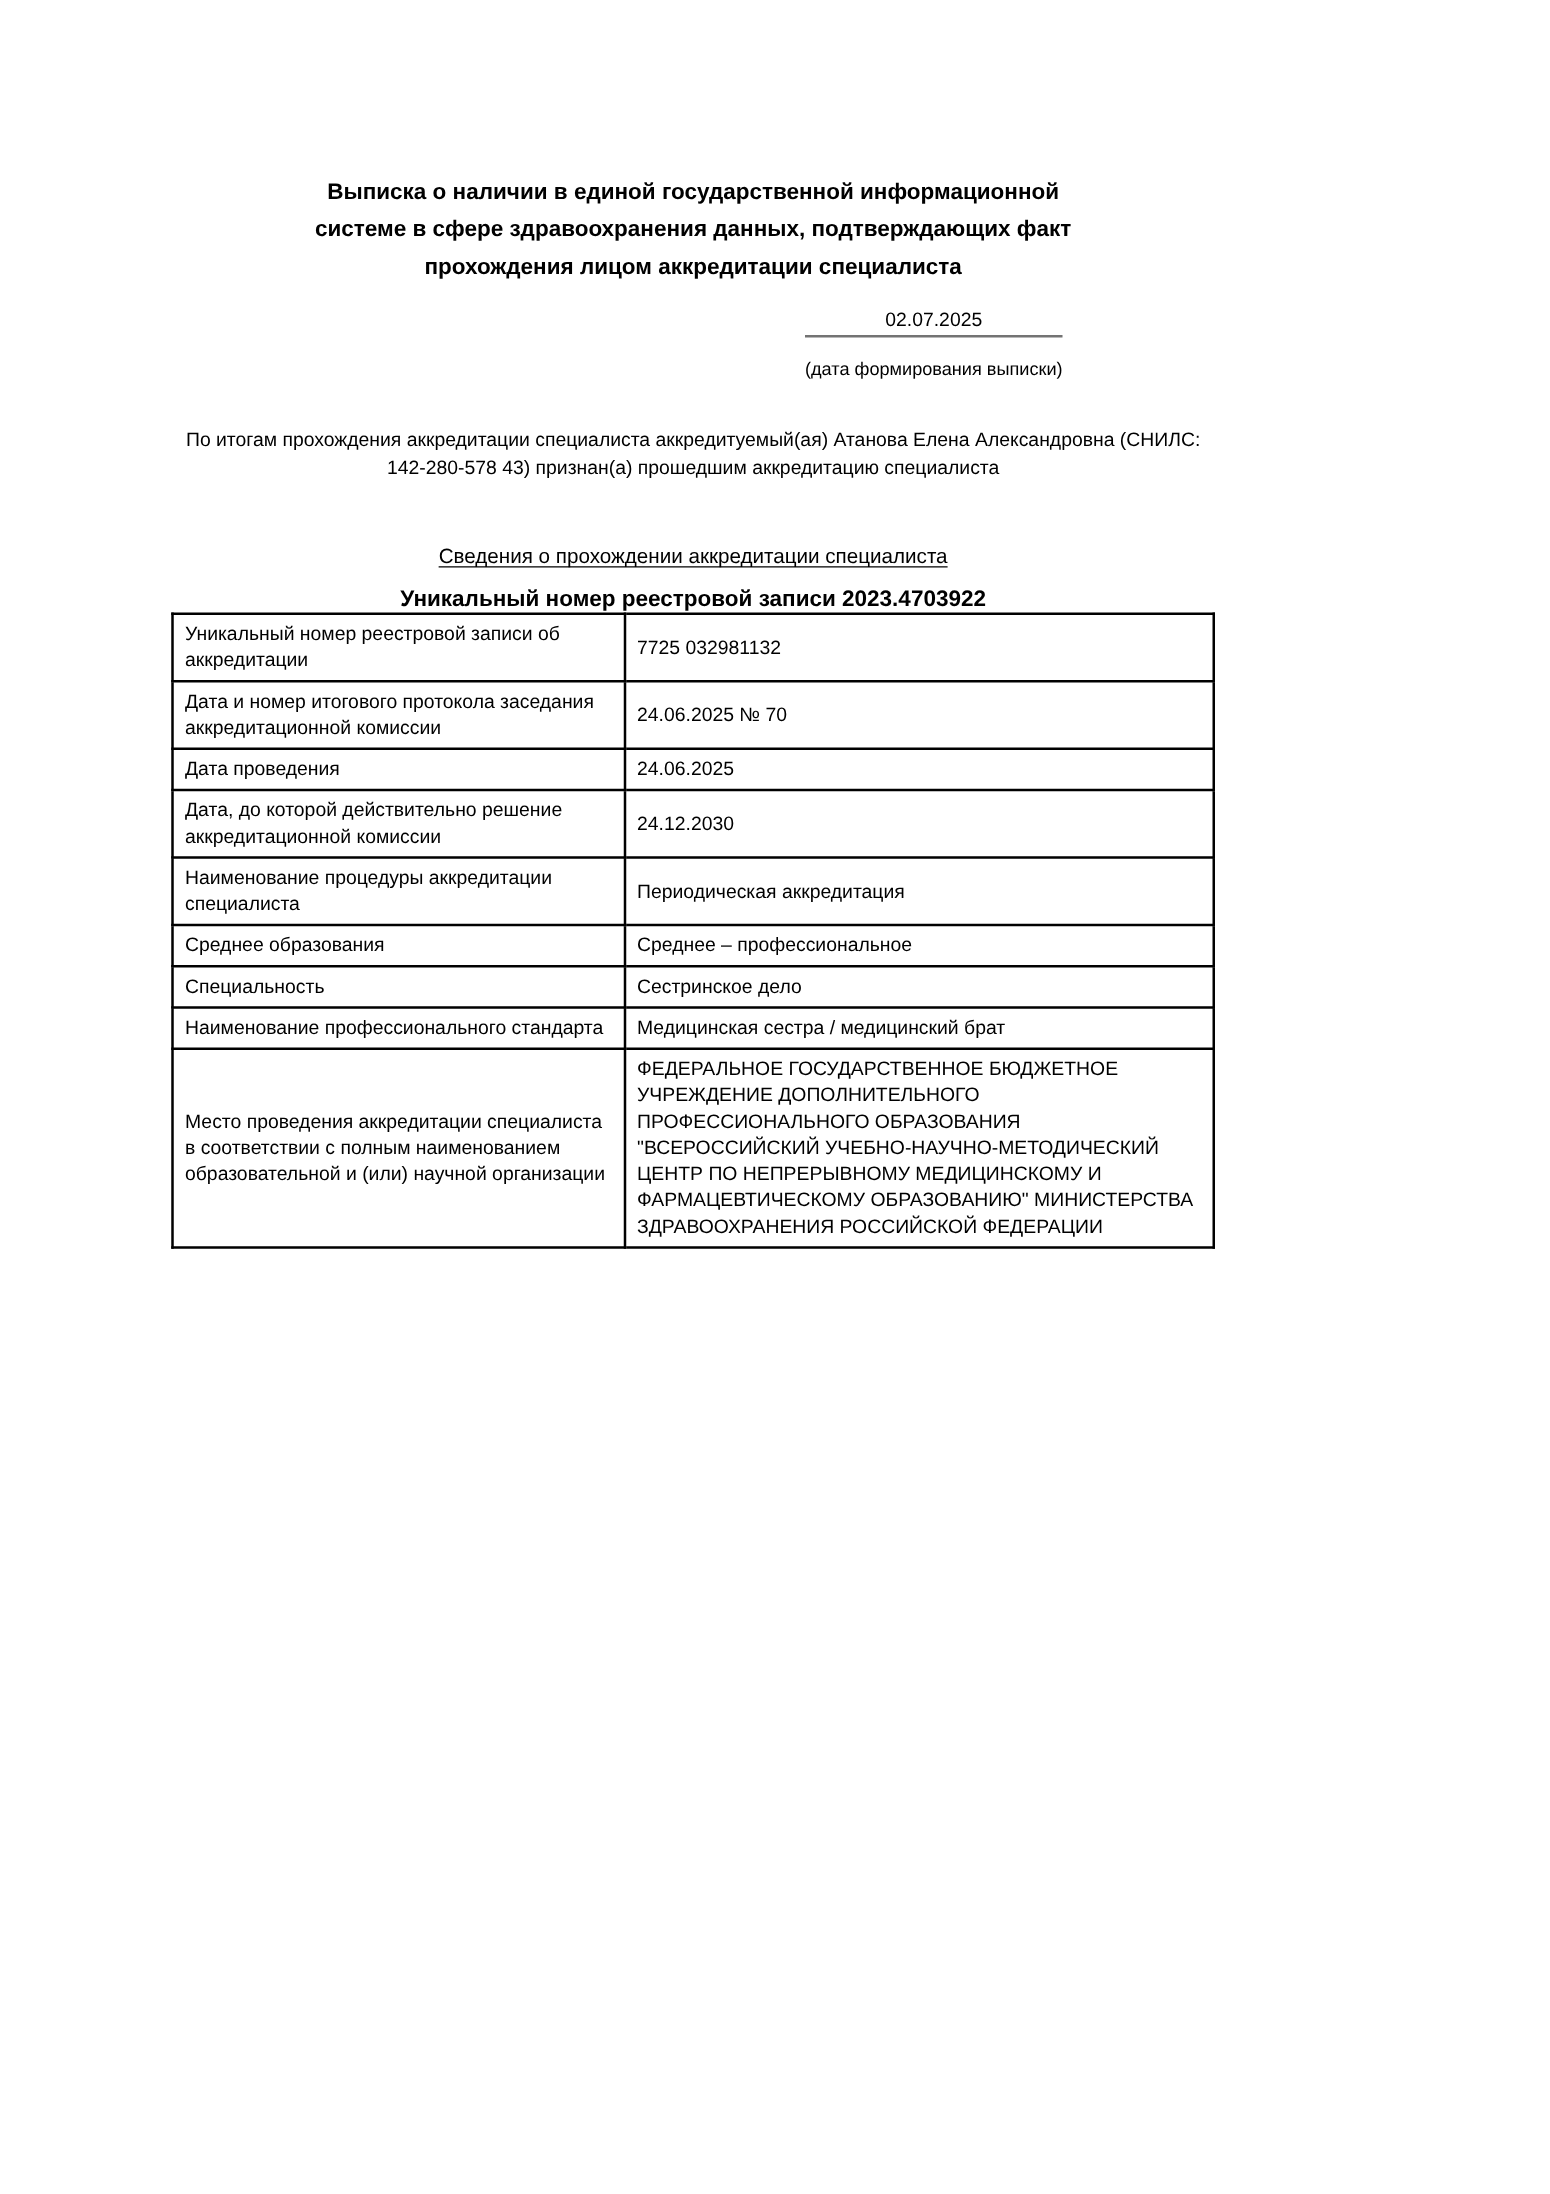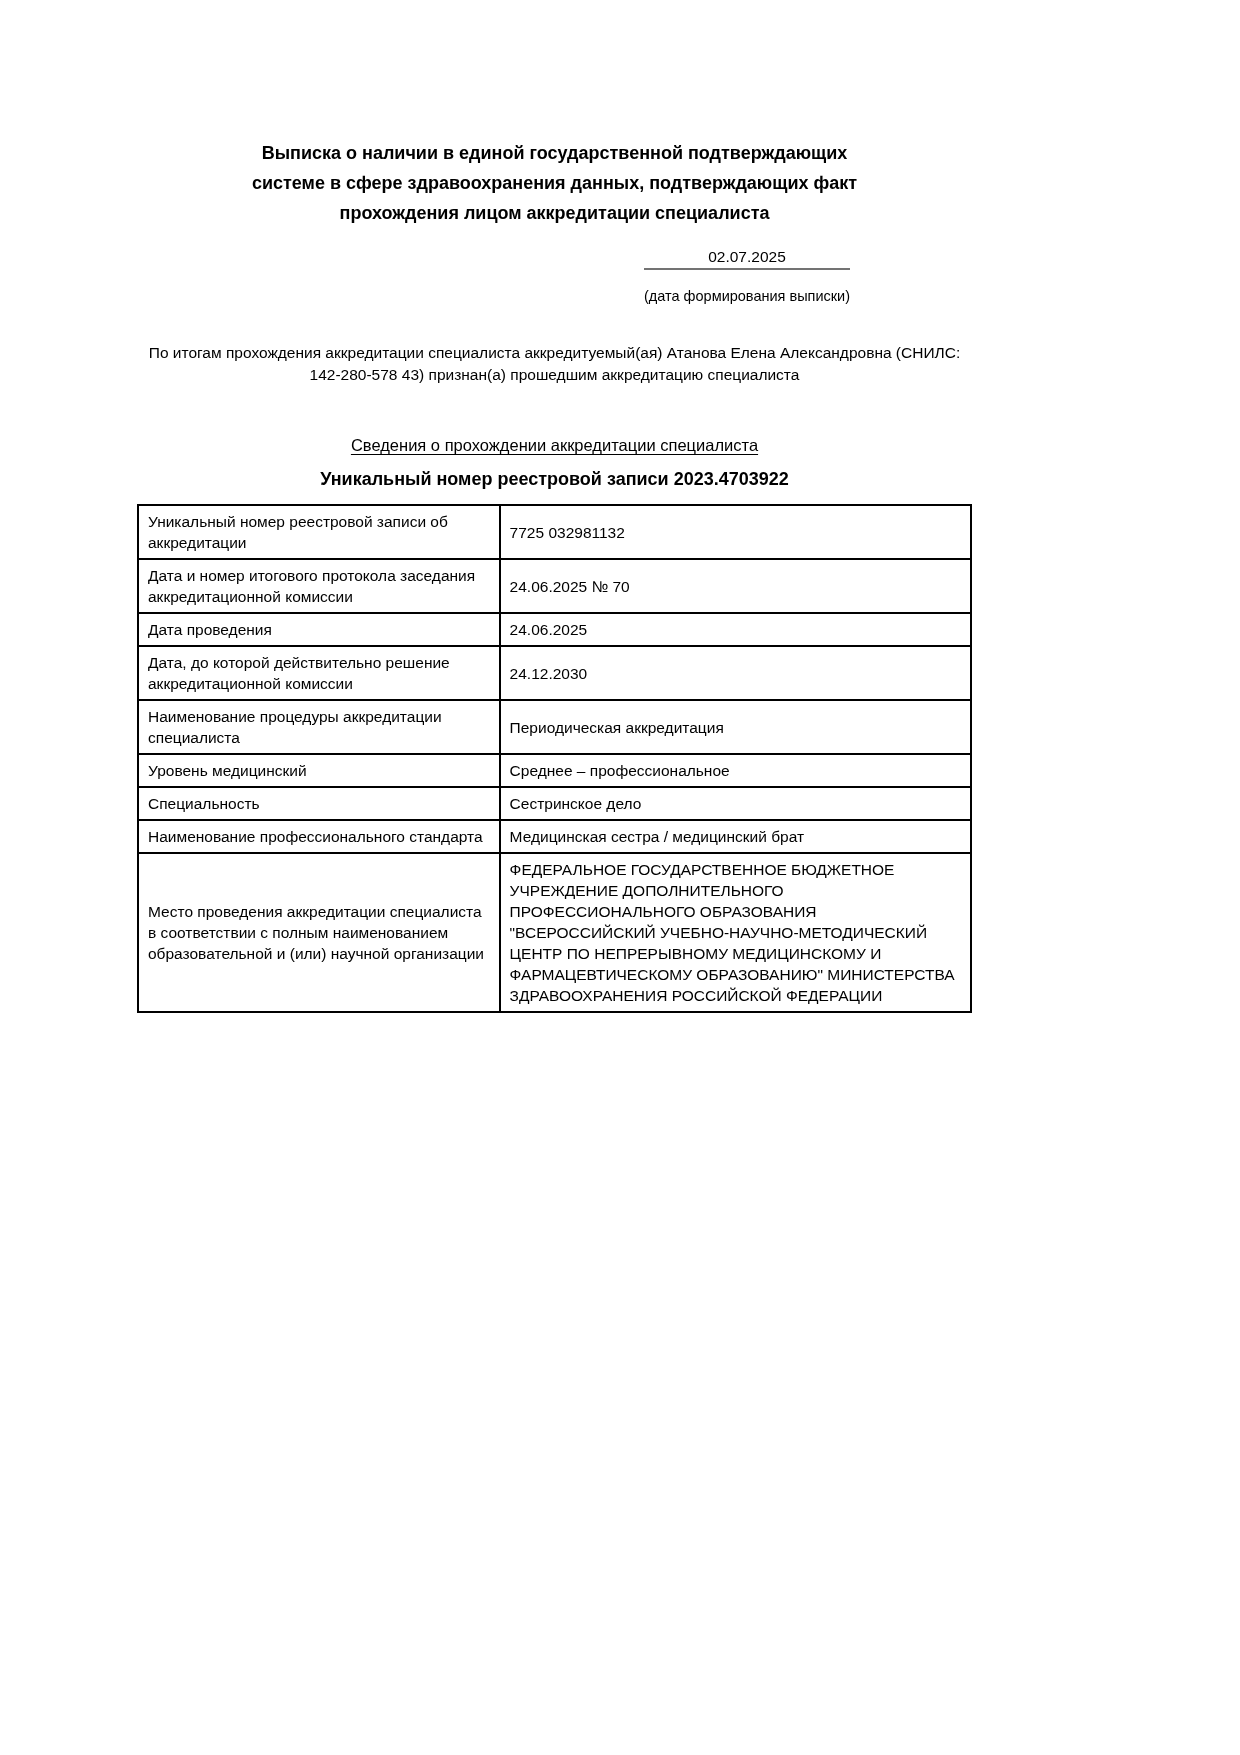--- a/index.html
+++ b/index.html
@@ -60,21 +60,20 @@
     text-decoration: underline;
     text-underline-offset: 3px;
   }
   .registry-heading {
     margin-top: 14px;
     text-align: center;
     font-size: 18px;
     font-weight: bold;
   }
   table.acc-table {
-    margin-top: 14px;
     width: 835px;
     border-collapse: collapse;
     table-layout: fixed;
   }
   table.acc-table td {
     border: 2px solid #000;
     font-size: 15.5px;
     line-height: 21px;
     padding: 5px 9px;
     vertical-align: middle;
@@ -83,21 +82,21 @@
   td.label-cell { width: 336px; }
   td.value-cell { width: 438px; }
 </style>
 </head>
 <body>
 
 <div class="page">
   <div class="content">
 
     <div class="doc-title">
-      <div>Выписка о наличии в единой государственной подтверждающих</div>
+      <div>Выписка о наличии в единой государственной информационной</div>
       <div>системе в сфере здравоохранения данных, подтверждающих факт</div>
       <div>прохождения лицом аккредитации специалиста</div>
     </div>
 
     <div class="date-block">
       <span class="date-value">02.07.2025</span>
       <div class="date-label">(дата формирования выписки)</div>
     </div>
 
     <p class="intro">По итогам прохождения аккредитации специалиста аккредитуемый(ая) Атанова Елена Александровна (СНИЛС: 142-280-578 43) признан(а) прошедшим аккредитацию специалиста</p>
@@ -122,21 +121,21 @@
           </tr>
           <tr>
             <td class="label-cell">Дата, до которой действительно решение аккредитационной комиссии</td>
             <td class="value-cell">24.12.2030</td>
           </tr>
           <tr>
             <td class="label-cell">Наименование процедуры аккредитации специалиста</td>
             <td class="value-cell">Периодическая аккредитация</td>
           </tr>
           <tr>
-            <td class="label-cell">Уровень медицинский</td>
+            <td class="label-cell">Среднее образования</td>
             <td class="value-cell">Среднее – профессиональное</td>
           </tr>
           <tr>
             <td class="label-cell">Специальность</td>
             <td class="value-cell">Сестринское дело</td>
           </tr>
           <tr>
             <td class="label-cell">Наименование профессионального стандарта</td>
             <td class="value-cell">Медицинская сестра / медицинский брат</td>
           </tr>

